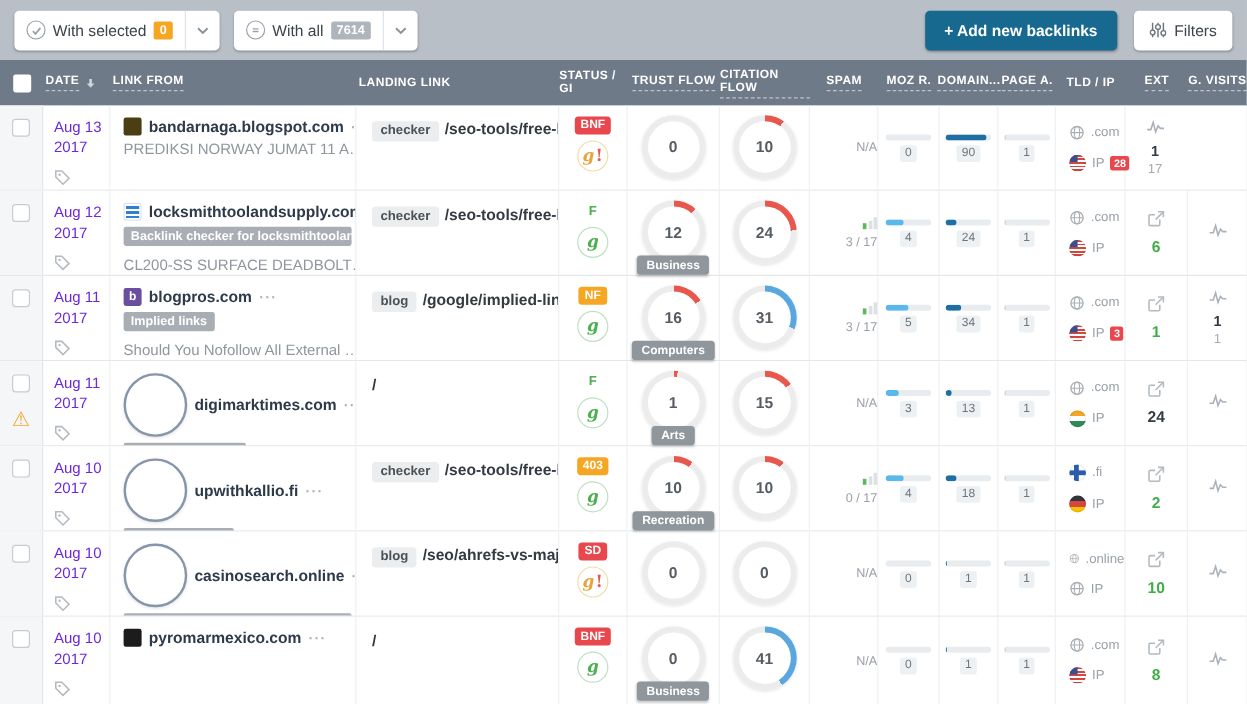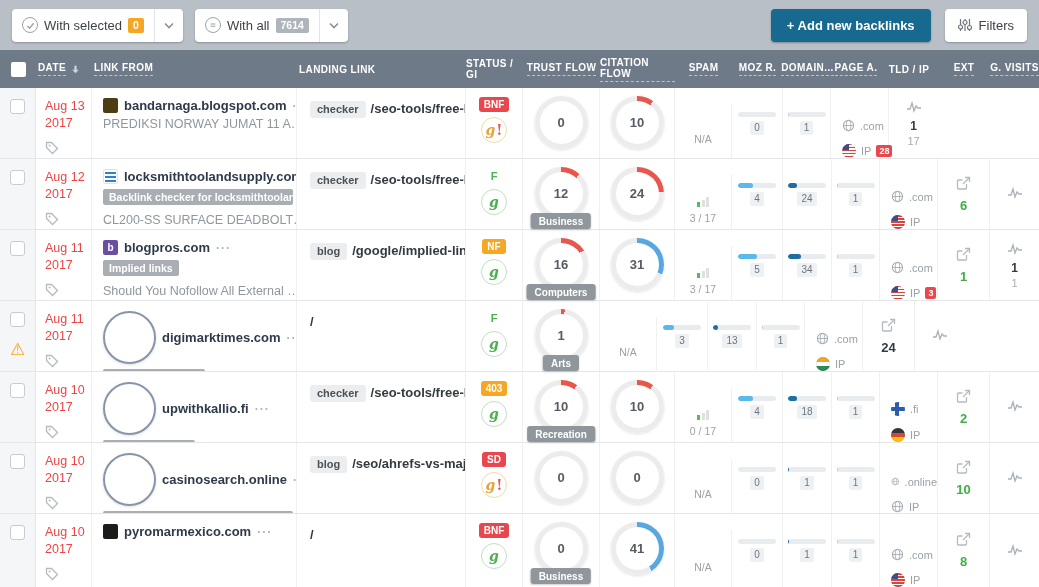--- a/index.html
+++ b/index.html
@@ -29,21 +29,21 @@
   .tbody { flex:1; display:flex; flex-direction:column; }
   .tr { display:flex; border-bottom:1px solid #e4e6e9; height:71px; flex:none; background:#fff; }
   .tr:last-child { flex:1; border-bottom:none; }
   .td { border-right:1px solid #eef0f2; height:100%; }
   .td:last-child { border-right:none; }
   .gutter { background:#f5f6f8; display:flex; flex-direction:column; align-items:center; padding-top:11px; gap:14px; border-right:1px solid #e4e6e9; }
   .cb { width:15px; height:15px; border:1px solid #c6ccd2; border-radius:3px; background:#fff; cursor:pointer; }
   .warn { font-size:17px; color:#f5a623; line-height:1; cursor:pointer; }
 
   .c-date { padding:10px 6px 0 9px; }
-  .date-l { font-size:12.5px; color:#ef4444; line-height:1.35; }
+  .date-l { font-size:12.5px; color:#6d28d9; line-height:1.35; }
   .tag-ico { margin-top:9px; }
 
   .c-link { padding:10px 8px 0 11px; overflow:hidden; }
   .dom-line { display:flex; align-items:center; gap:6px; white-space:nowrap; }
   .favicon { width:15px; height:15px; flex:none; border-radius:2px; display:flex; align-items:center; justify-content:center; font-size:10px; font-weight:bold; color:#fff; }
   .favicon.ring { border-radius:50%; background:#fff; border:2.5px solid #8795ab; }
   .favicon.lines { background:#fff; border:1px solid #dfe3e7; background-image:repeating-linear-gradient(180deg,#2f7fd3 1px,#2f7fd3 3px,transparent 3px,transparent 5px); background-size:11px 13px; background-position:1px 1px; background-repeat:no-repeat; }
   .dom { font-size:13px; font-weight:bold; color:#2e3a4a; cursor:pointer; }
   .more { color:#aab2ba; font-size:12px; font-weight:bold; letter-spacing:1px; cursor:pointer; }
   .anchor-badge { display:inline-block; margin-top:5px; background:#a8aeb4; color:#fff; font-size:10.5px; font-weight:bold; padding:2px 6px; border-radius:2px; max-width:190px; overflow:hidden; white-space:nowrap; }
@@ -62,33 +62,33 @@
   .gicon.ok { border:1px solid #bfe0c1; color:#4caf50; }
   .gicon.warnst { border:1px solid #f0dca6; color:#e8a33d; }
   .gicon .bang { color:#e25950; font-style:normal; margin-left:1px; }
 
   .c-gauge { display:flex; align-items:flex-start; justify-content:center; padding-top:8px; }
   .gauge { position:relative; width:53px; height:53px; }
   .ring { width:53px; height:53px; border-radius:50%; box-shadow:0 1px 3px rgba(0,0,0,.12); }
   .ginner { position:absolute; left:5px; top:5px; width:43px; height:43px; border-radius:50%; background:#fff; display:flex; align-items:center; justify-content:center; font-size:13px; font-weight:bold; color:#555c63; }
   .gcat { position:absolute; left:50%; transform:translateX(-50%); bottom:-9px; background:#8f969c; color:#fff; font-size:10px; font-weight:bold; padding:2.5px 8px; border-radius:3px; white-space:nowrap; box-shadow:0 1px 2px rgba(0,0,0,.2); }
 
-  .c-spam { display:flex; flex-direction:column; align-items:center; justify-content:center; gap:5px;margin-top:16px; }
+  .c-spam { display:flex; flex-direction:column; align-items:flex-end; justify-content:center; gap:5px; }
   .na { font-size:10.5px; color:#9aa1a8; }
   .spam-bars { display:flex; align-items:flex-end; gap:1.5px; height:10px; }
   .spam-bars i { width:3px; background:#dde1e4; display:block; }
   .spam-bars i.g { background:#5cb85c; }
   .spam-txt { font-size:10.5px; color:#9aa1a8; }
 
   .c-metric { display:flex; flex-direction:column; align-items:center; justify-content:center; gap:4px; }
   .track { width:38px; height:5px; border-radius:2.5px; background:#e9ecee; overflow:hidden; }
   .fill { height:100%; border-radius:2.5px; }
   .mnum { font-size:10px; color:#6e757c; background:#eef1f3; padding:0 4px; border-radius:2px; line-height:14px; }
 
-  .c-tld { display:flex; flex-direction:column; justify-content:flex-end; padding-left:11px; gap:12px; }
+  .c-tld { display:flex; flex-direction:column; justify-content:center; padding-left:11px; gap:12px; }
   .tld-line { display:flex; align-items:center; gap:5px; }
   .tld-lbl { font-size:11px; color:#9aa1a8; }
   .flag { width:14px; height:14px; border-radius:50%; flex:none; position:relative; overflow:hidden; box-shadow:inset 0 0 0 1px rgba(0,0,0,.08); }
   .flag.us { background:repeating-linear-gradient(180deg,#d5463f 0 1.5px,#fff 1.5px 3px); }
   .flag.us::after { content:""; position:absolute; left:0; top:0; width:7px; height:6px; background:#3a4f8c; }
   .flag.in { background:linear-gradient(180deg,#f5a623 0 34%,#fff 34% 66%,#2e8b57 66%); }
   .flag.de { background:linear-gradient(180deg,#33373b 0 34%,#d5463f 34% 66%,#f8c300 66%); }
   .flag.fi { background:#fff; }
   .flag.fi::before { content:""; position:absolute; left:0; top:5px; width:14px; height:4px; background:#2a5caa; }
   .flag.fi::after { content:""; position:absolute; left:4px; top:0; width:4px; height:14px; background:#2a5caa; }
@@ -247,20 +247,26 @@
         </div>
         <div class="td c-spam" style="width:57px">
           <span class="na">N/A</span>
         </div>
         <div class="td c-metric" style="width:51px">
           <div class="track">
             <div class="fill" style="width:0%;background:transparent"></div>
           </div>
           <span class="mnum">0</span>
         </div>
+        <div class="td c-metric" style="width:49px">
+          <div class="track">
+            <div class="fill" style="width:90%;background:#1d6fa3"></div>
+          </div>
+          <span class="mnum">90</span>
+        </div>
         <div class="td c-metric" style="width:48px">
           <div class="track">
             <div class="fill" style="width:3%;background:#c3cbd1"></div>
           </div>
           <span class="mnum">1</span>
         </div>
         <div class="td c-tld" style="width:58px">
           <div class="tld-line">
             <svg width="13" height="13" viewBox="0 0 14 14">
               <circle cx="7" cy="7" r="5.5" fill="none" stroke="#a8afb6" stroke-width="1.2"></circle>
@@ -486,20 +492,26 @@
           <span class="st-chip greentext">F</span>
           <span class="gicon ok">g</span>
         </div>
         <div class="td c-gauge" style="width:77px">
           <div class="gauge">
             <div class="ring" style="background:conic-gradient(#e8574e 2%, #ececec 0)"></div>
             <div class="ginner">1</div>
             <span class="gcat">Arts</span>
           </div>
         </div>
+        <div class="td c-gauge" style="width:75px">
+          <div class="gauge">
+            <div class="ring" style="background:conic-gradient(#e8574e 15%, #ececec 0)"></div>
+            <div class="ginner">15</div>
+          </div>
+        </div>
         <div class="td c-spam" style="width:57px">
           <span class="na">N/A</span>
         </div>
         <div class="td c-metric" style="width:51px">
           <div class="track">
             <div class="fill" style="width:30%;background:#5bb8ea"></div>
           </div>
           <span class="mnum">3</span>
         </div>
         <div class="td c-metric" style="width:49px">

